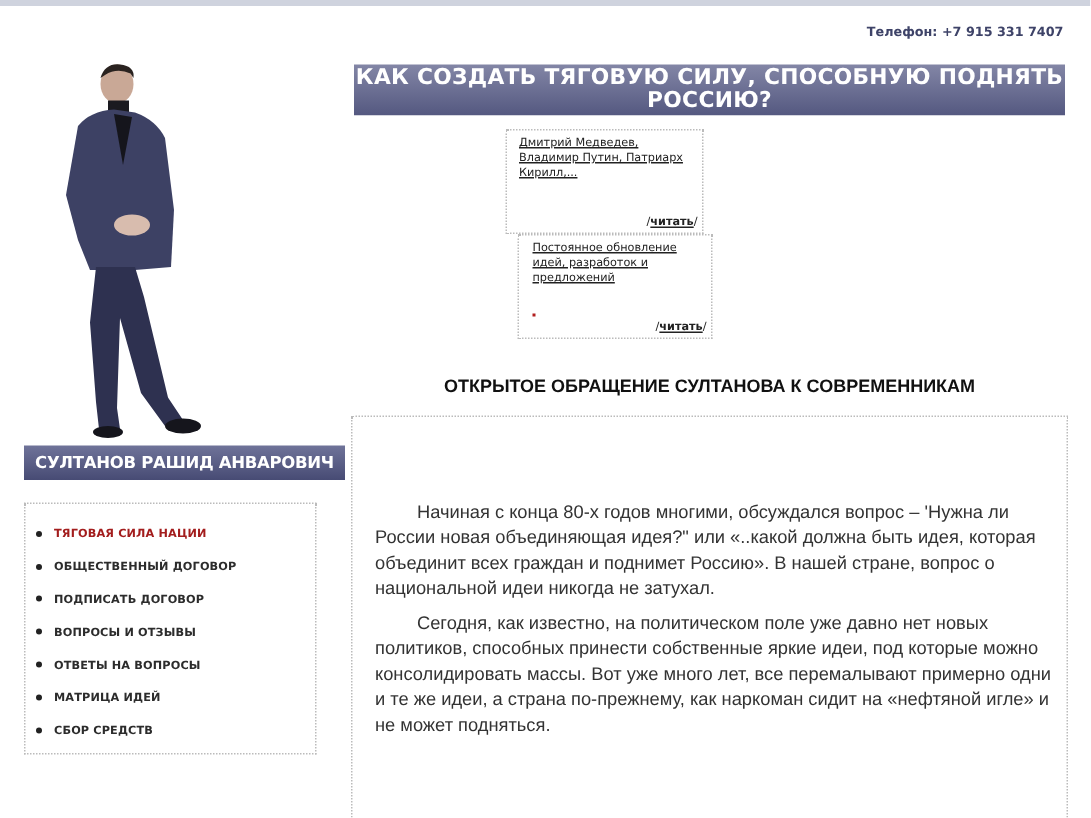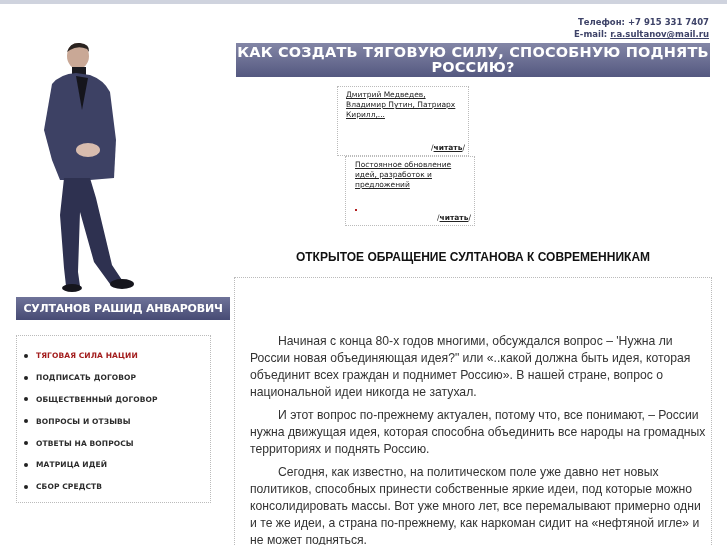--- a/index.html
+++ b/index.html
@@ -55,23 +55,20 @@
   .text { position: absolute; left: 15px; top: 55px; width: 460px; font-family: "Liberation Sans", sans-serif; font-size: 12.2px; line-height: 17px; color: #333; }
   .text p { text-indent: 28px; margin-bottom: 6px; }
 </style>
 </head>
 <body>
 
 <div class="top-strip"></div>
 
 <div class="contacts">
   <div>Телефон: +7 915 331 7407</div>
-  <div>
-    <span>E-mail: </span><a>r.a.sultanov@mail.ru</a>
-  </div>
 </div>
 
 <div class="title-bar">
   <div class="title-text">КАК СОЗДАТЬ ТЯГОВУЮ СИЛУ, СПОСОБНУЮ ПОДНЯТЬ РОССИЮ?</div>
 </div>
 <div class="title-mask"></div>
 
 <div class="promo promo1">
   <a class="p-desc">Дмитрий Медведев, Владимир Путин, Патриарх Кирилл,...</a>
   <span class="p-read"><span>/</span><b>читать</b><span>/</span></span>
@@ -106,25 +103,25 @@
 </div>
 
 <nav class="menu-box">
   <ul>
     <li class="active">
         <span class="bullet"></span>
         <a class="lbl">ТЯГОВАЯ СИЛА НАЦИИ</a>
       </li>
     <li>
         <span class="bullet"></span>
-        <a class="lbl">ПОДПИСАТЬ ДОГОВОР</a>
+        <a class="lbl">ОБЩЕСТВЕННЫЙ ДОГОВОР</a>
       </li>
     <li>
         <span class="bullet"></span>
-        <a class="lbl">ОБЩЕСТВЕННЫЙ ДОГОВОР</a>
+        <a class="lbl">ПОДПИСАТЬ ДОГОВОР</a>
       </li>
     <li>
         <span class="bullet"></span>
         <a class="lbl">ВОПРОСЫ И ОТЗЫВЫ</a>
       </li>
     <li>
         <span class="bullet"></span>
         <a class="lbl">ОТВЕТЫ НА ВОПРОСЫ</a>
       </li>
     <li>
@@ -140,17 +137,16 @@
 
 <div class="position-bar">
   <span>ПОЗИЦИЯ СУЛТАНОВА</span>
 </div>
 
 <h2 class="appeal-title">ОТКРЫТОЕ ОБРАЩЕНИЕ СУЛТАНОВА К СОВРЕМЕННИКАМ</h2>
 
 <div class="content-box">
   <div class="text">
     <p>Начиная с конца 80-х годов многими, обсуждался вопрос – 'Нужна ли России новая объединяющая идея?" или  «..какой должна быть идея, которая объединит всех граждан и поднимет Россию». В нашей стране, вопрос о национальной идеи никогда не затухал.</p>
-    <p>И этот вопрос по-прежнему актуален, потому что, все понимают,  – России нужна движущая идея, которая способна объединить все народы на громадных территориях и поднять Россию.</p>
     <p>Сегодня, как известно, на политическом поле уже давно нет новых политиков, способных принести собственные яркие идеи, под которые можно консолидировать массы. Вот уже много лет, все перемалывают примерно одни и те же идеи, а страна по-прежнему, как наркоман сидит на «нефтяной игле» и не может подняться.</p>
 
   </div>
 </div>
 
 </body></html>

